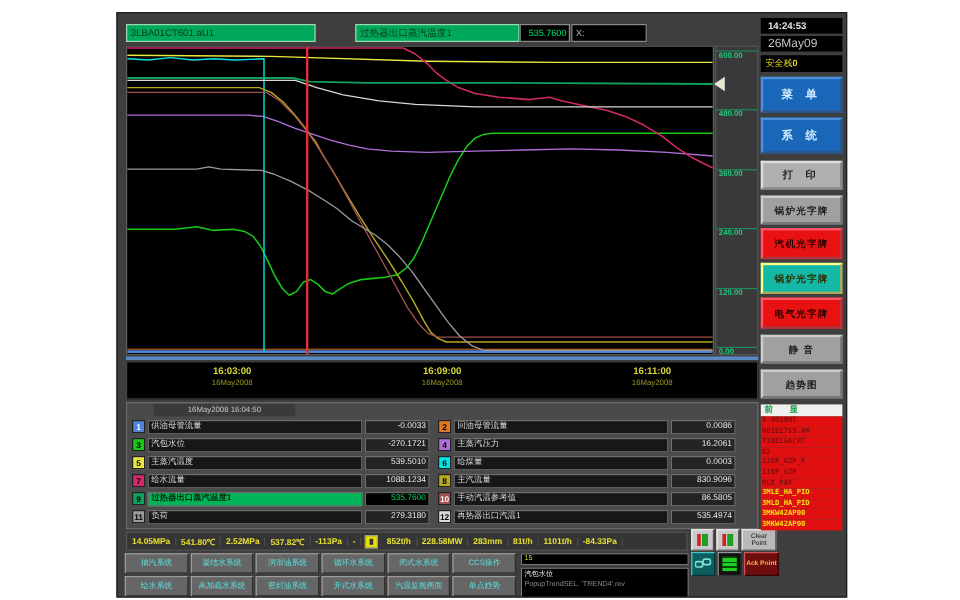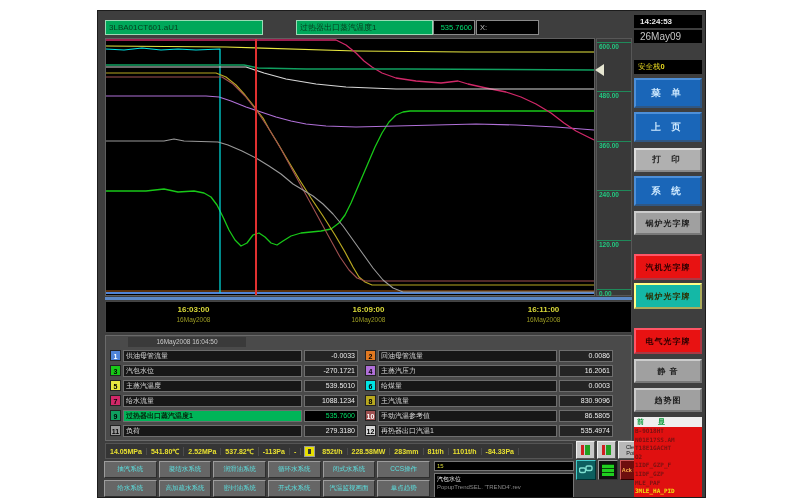--- a/index.html
+++ b/index.html
@@ -99,28 +99,28 @@
       repeating-linear-gradient(90deg,transparent 0 3px,#064a06 3px 4px);}
   .ackbtn{width:27px;height:18px;background:#6e0e0e;border:1px solid;border-color:#c55 #300 #300 #c55;
           color:#ffb24a;font-size:5.5px;line-height:1.1;display:flex;align-items:center;justify-content:center;
           text-align:center;font-weight:bold;}
 
   
   .sidebar{position:absolute;left:536px;top:4px;width:68px;height:482px;display:flex;flex-direction:column;}
   .sb-time{height:13px;background:#000;color:#e8e8e8;font-size:8px;font-weight:bold;line-height:13px;padding-left:6px;}
   .sb-date{height:13px;background:#000;color:#c4c4c4;font-size:10px;line-height:13px;padding-left:6px;margin-top:2px;}
   .sb-sec{height:14px;background:#000;color:#e8d820;font-size:7.5px;line-height:14px;display:flex;
-          justify-content:flex-start;padding:0 4px;margin-top:17px;}
+          justify-content:flex-start;padding:0 4px;margin-top:3px;}
   .sb-sec .cnt{font-weight:bold;}
   .sbtn{display:flex;align-items:center;justify-content:center;white-space:nowrap;overflow:hidden;
         font-weight:bold;letter-spacing:1px;}
   .sbtn.blue{height:26px;margin-top:4px;background:#1a66b8;border:2px outset #4d8fd8;color:#cfeaff;font-size:9.5px;letter-spacing:4px;}
   .sbtn.print{height:20px;margin-top:6px;background:#b0b0b0;border:2px outset #ddd;color:#1d1d1d;font-size:8.5px;letter-spacing:4px;}
   .sbtn.gray{height:20px;margin-top:5px;background:#a0a0a0;border:2px outset #ccc;color:#1a1a1a;font-size:8px;}
-  .sbtn.ann-red{height:22px;margin-top:19px;background:#e81212;border:2px outset #f56;color:#2c0000;font-size:8px;}
+  .sbtn.ann-red{height:22px;margin-top:3px;background:#e81212;border:2px outset #f56;color:#2c0000;font-size:8px;}
   .sbtn.ann-yellow{height:22px;margin-top:3px;background:#14b8a6;border:2px outset #ff8;color:#2e2e00;font-size:8px;}
   .sbtn.ann-gray{height:22px;margin-top:3px;background:#9a9a9a;border:2px outset #c8c8c8;color:#1a1a1a;font-size:8px;}
   .al-header{height:10px;margin-top:5px;background:#efefef;color:#0a9a3a;font-size:7px;font-weight:bold;
              line-height:10px;padding-left:3px;letter-spacing:6px;}
   .alarm{height:8.6px;font-size:6px;font-weight:bold;line-height:8.6px;padding-left:1px;
          font-family:"DejaVu Sans Mono",monospace;white-space:nowrap;overflow:hidden;}
   .al-red-dark{background:#e01010;color:#7a1212;}
   .al-red-yellow{background:#e01010;color:#f0e010;}
 </style>
 </head>
@@ -332,23 +332,22 @@
 
     <div class="sidebar">
       <div class="sb-time">14:24:53</div>
       <div class="sb-date">26May09</div>
       <div class="sb-sec">
         <span>安全栈</span>
         <span class="cnt">0</span>
       </div>
       <div id="sb-buttons">
           <div class="sbtn blue">菜 单</div>
-          <div class="sbtn blue">上 页</div>
+          <div class="sbtn blue">系 统</div>
           <div class="sbtn print">打 印</div>
-          <div class="sbtn blue">系 统</div>
           <div class="sbtn gray">锅炉光字牌</div>
           <div class="sbtn ann-red">汽机光字牌</div>
           <div class="sbtn ann-yellow">锅炉光字牌</div>
           <div class="sbtn ann-red">电气光字牌</div>
           <div class="sbtn gray">静 音</div>
           <div class="sbtn gray">趋势图</div>
         </div>
       <div class="al-header">前 显</div>
       <div id="alarm-list">
           <div class="alarm al-red-dark">B-9O18HT</div>

